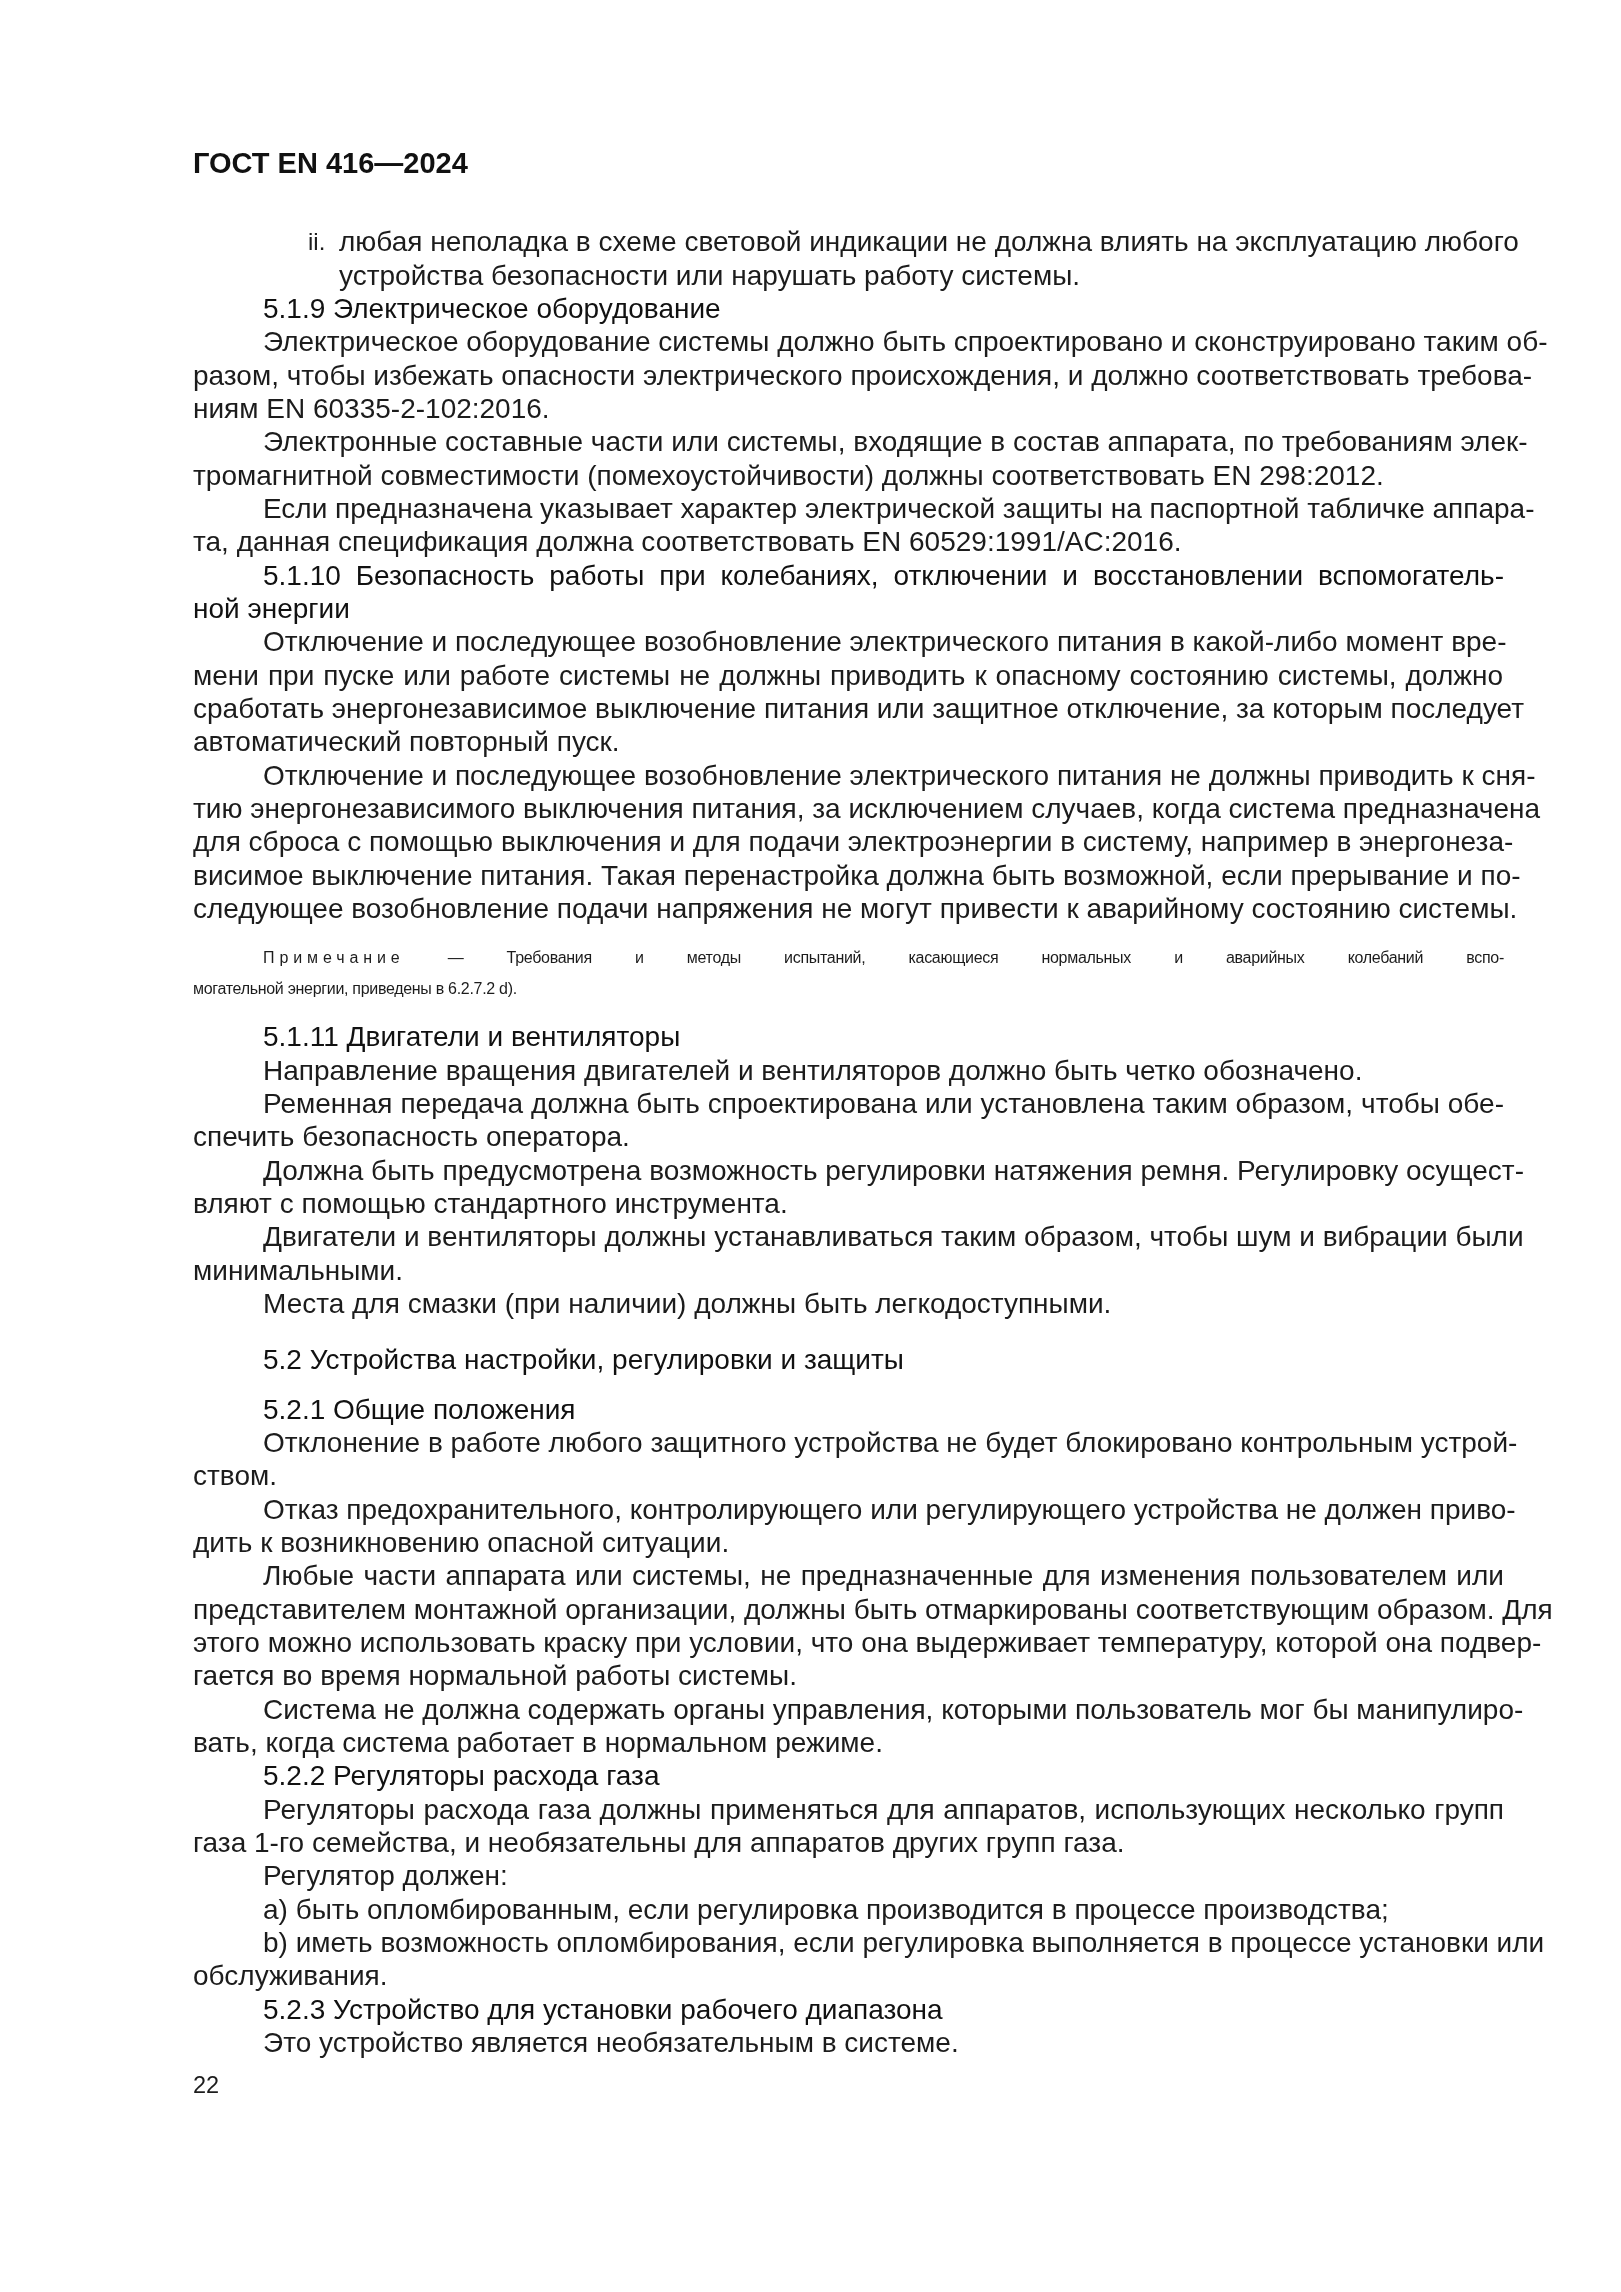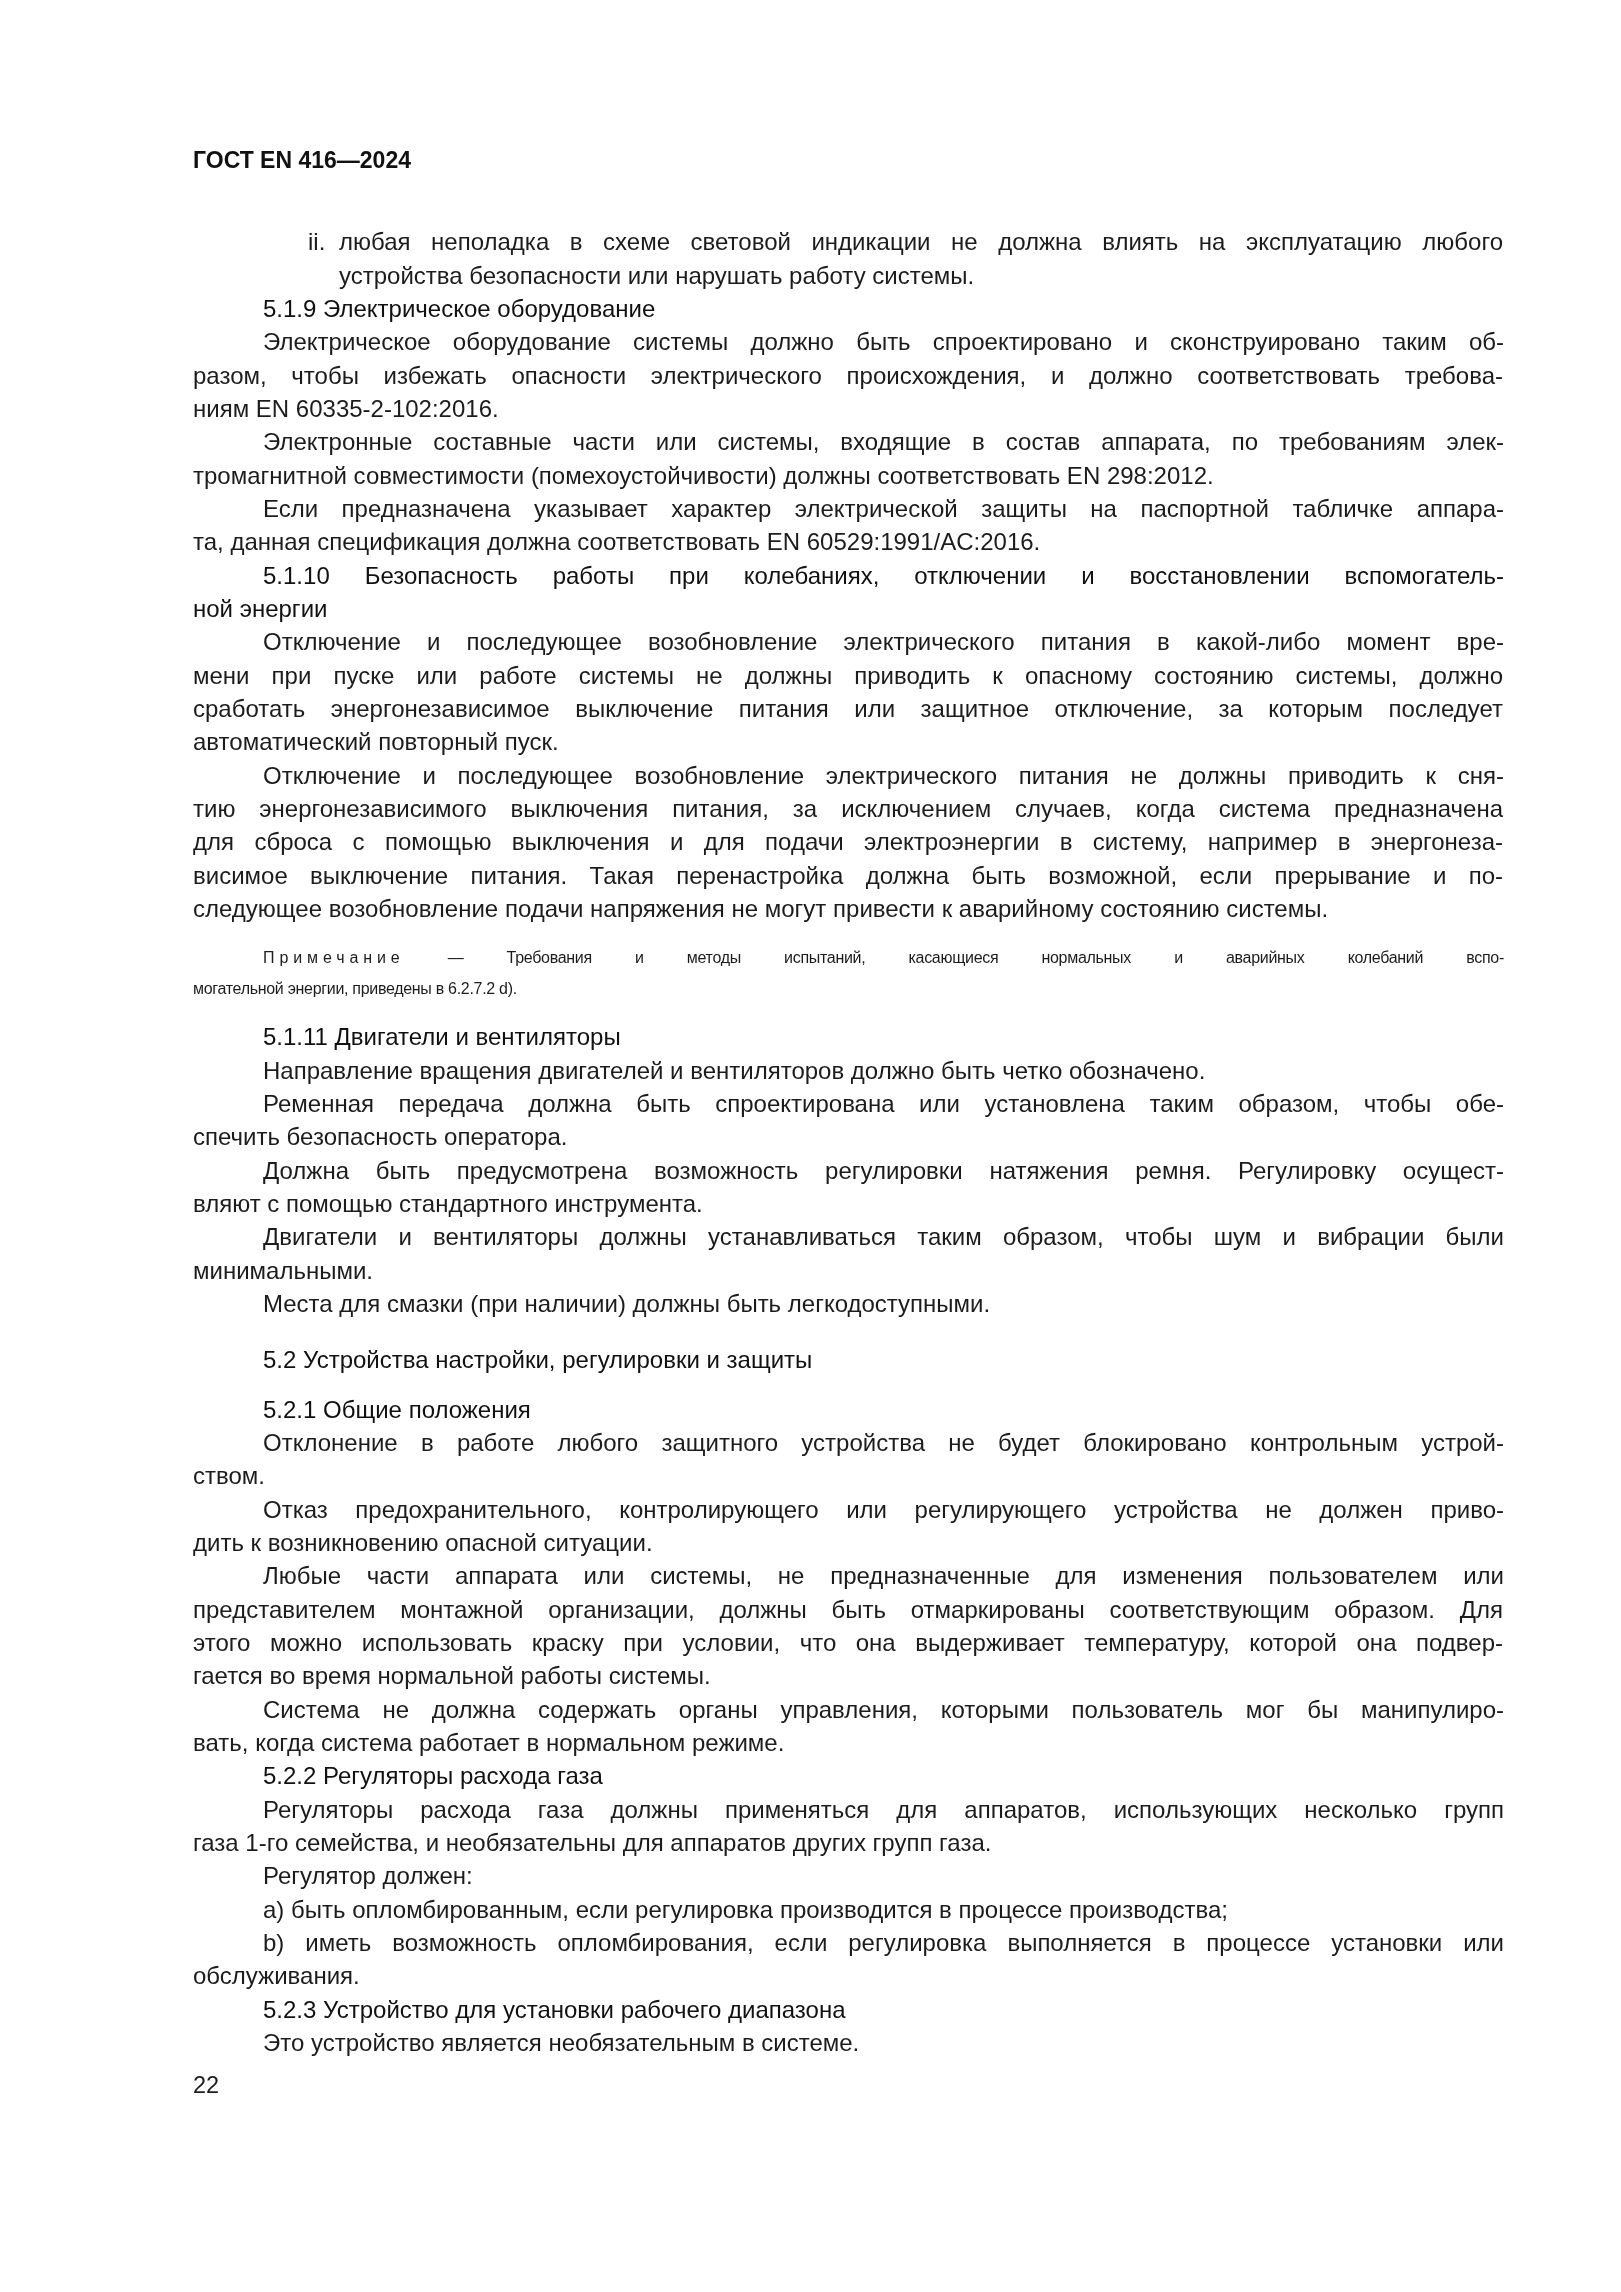--- a/index.html
+++ b/index.html
@@ -1,24 +1,24 @@
 <!DOCTYPE html>
 <html><head>
 <meta charset="utf-8">
 <style>
   html, body { margin: 0; padding: 0; background: #ffffff; }
   body { width: 1621px; height: 2293px; position: relative; overflow: hidden;
          font-family: "Liberation Sans", "DejaVu Sans", sans-serif; color: #1c1c1c; }
   .page { position: absolute; left: 0; top: 0; width: 1621px; height: 2293px; }
-  .ln { position: absolute; left: 193px; width: 1310px; font-size: 24px; line-height: 33px;
+  .ln { position: absolute; left: 193px; width: 1310px; font-size: 28px; line-height: 33px;
         white-space: nowrap; text-align: justify; text-align-last: justify; }
   .ln.last { text-align-last: left; }
   .ln.ind { left: 263px; width: 1241px; }
   .ln.bold { font-weight: normal; color: #111; }
-  .doc-header { position: absolute; left: 193px; top: 147px; font-size: 23px; font-weight: bold; color: #111; }
+  .doc-header { position: absolute; left: 193px; top: 147px; font-size: 29px; font-weight: bold; color: #111; }
   .li-marker { position: absolute; left: 308px; font-size: 24px; line-height: 33px; }
   .ln.li { left: 339px; width: 1164px; }
   .note { font-size: 16px; letter-spacing: -0.3px; }
   .note .spaced { letter-spacing: 4.9px; }
   .page-num { position: absolute; left: 193px; top: 2072px; font-size: 23.5px; }
 </style>
 </head>
 <body>
 
 <div class="page">

